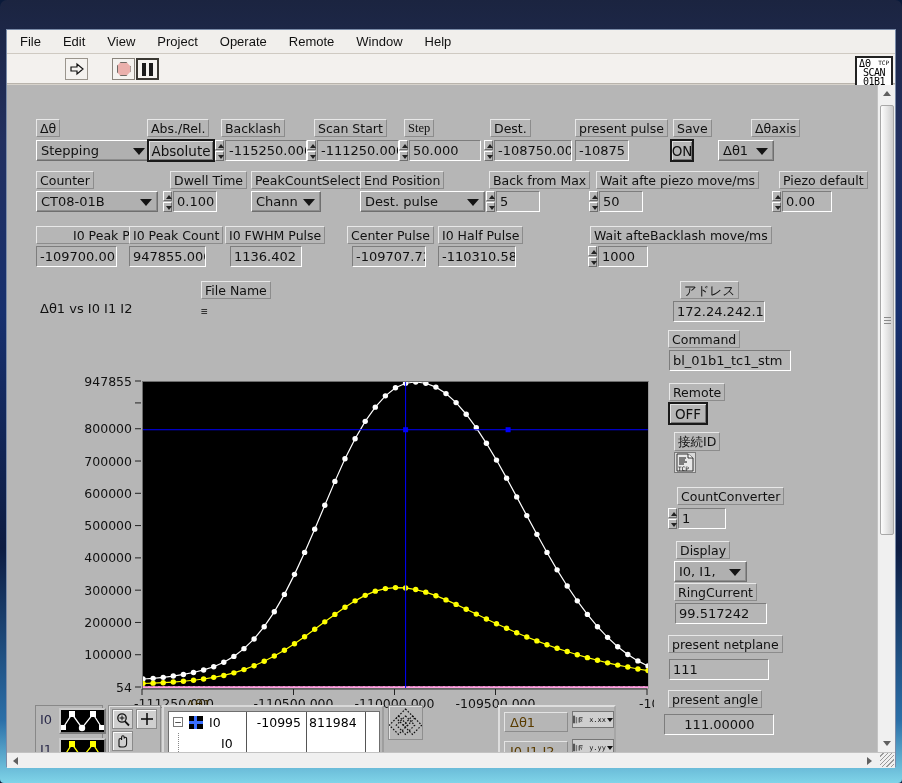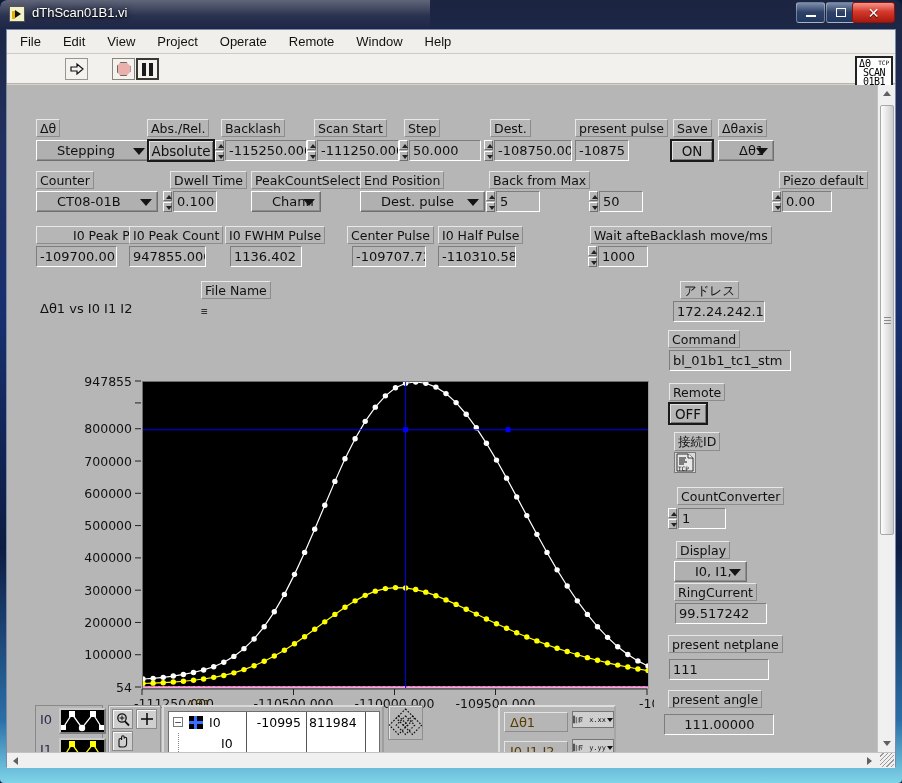--- a/index.html
+++ b/index.html
@@ -164,21 +164,21 @@
     position:absolute; background:#b6b6b6;
     border:1px solid #ffffff; border-top-color:#7d7d7d; border-left-color:#7d7d7d;
     color:#111; font-size:13px; height:21px; line-height:20px;
     padding:0 2px 0 3px; white-space:nowrap; overflow:hidden;
     font-family:"DejaVu Sans","Liberation Sans",sans-serif;
   }
   .ring {
     position:absolute; background:#b0b0b0;
     border:1px solid #ffffff; border-bottom-color:#6f6f6f; border-right-color:#6f6f6f;
     height:21px; line-height:19px; font-size:13px; color:#111;
-    padding-left:20px; white-space:nowrap;
+    padding-left:4px; white-space:nowrap;
     box-shadow: inset -1px -1px 0 #8d8d8d;
   }
   .ring .chev {
     position:absolute; right:5px; top:7px;
     width:0;height:0;border-left:6px solid transparent;border-right:6px solid transparent;border-top:7px solid #141414;
   }
   .btnbox {
     position:absolute; background:#b6b6b6; border:2px solid #1a1a1a;
     font-size:13.5px; color:#111; display:flex;align-items:center;justify-content:center;
     box-shadow: inset 1px 1px 0 #e2e2e2, inset -1px -1px 0 #777;
@@ -248,36 +248,20 @@
 
   
   #tcp-icon { position:absolute; width:22px;height:21px; background:#d8d8d8;
     border:1px solid #7a7a7a; font-size:6px; color:#000; font-family:"DejaVu Sans Mono",monospace;}
 </style>
 </head>
 <body>
 
 <div id="window">
 
-  <div id="titlebar">
-    <div class="tb-bg"></div>
-    <div class="tb-glass"></div>
-    <div id="title-icon">
-      <div class="bar"></div>
-        <div class="arrow"></div>
-    </div>
-    <div id="title-text">dThScan01B1.vi</div>
-    <div class="win-btn" id="btn-min">
-        <div class="mini-line"></div>
-      </div>
-    <div class="win-btn" id="btn-max">
-        <div class="mini-box"></div>
-      </div>
-    <div class="win-btn" id="btn-close">✕</div>
-  </div>
 
   <div id="client">
 
     <div id="menubar">
       <div class="menu-item">File</div>
       <div class="menu-item">Edit</div>
       <div class="menu-item">View</div>
       <div class="menu-item">Project</div>
       <div class="menu-item">Operate</div>
       <div class="menu-item">Remote</div>
@@ -326,41 +310,41 @@
         </div>
       <div class="num" style="left:218px; top:55px; width:82px;">-115250.000</div>
 
       <div class="lbl" style="left:307px; top:34px;">Scan Start</div>
       <div class="spin" style="left:300px; top:55px;">
           <i></i>
           <i></i>
         </div>
       <div class="num" style="left:310px; top:55px; width:82px;">-111250.000</div>
 
-      <div class="lbl" style="left:397px; top:34px;">Step</div>
+      <div class="lbl" style="left:397px; top:34px;font-family:Liberation Serif, serif;">Step</div>
       <div class="spin" style="left:392px; top:55px;">
           <i></i>
           <i></i>
         </div>
       <div class="num" style="left:402px; top:55px; width:72px;">50.000</div>
 
       <div class="lbl" style="left:483px; top:34px;">Dest.</div>
       <div class="spin" style="left:477px; top:55px;">
           <i></i>
           <i></i>
         </div>
       <div class="num" style="left:487px; top:55px; width:78px;">-108750.00</div>
 
       <div class="lbl" style="left:568px; top:34px;">present pulse</div>
       <div class="num" style="left:568px; top:55px; width:54px;">-10875</div>
 
       <div class="lbl" style="left:666px; top:34px;">Save</div>
-      <div class="btnbox" style="left:663px; top:54px; width:44px;height:23px;">ON</div>
-
-      <div class="lbl" style="left:711px; top:34px;">Δθaxis</div>
+      <div class="btnbox" style="left:663px; top:54px; width:24px;height:23px;">ON</div>
+
+      <div class="lbl" style="left:744px; top:34px;">Δθaxis</div>
       <div class="ring" style="left:711px; top:55px; width:56px;">
         <span>Δθ1</span><i class="chev"></i>
       </div>
 
       <div class="lbl" style="left:29px;  top:86px;">Counter</div>
       <div class="ring" style="left:29px; top:106px; width:122px;">
         <span>CT08-01B</span><i class="chev"></i>
       </div>
 
       <div class="lbl" style="left:163px; top:86px;">Dwell Time</div>
@@ -380,20 +364,21 @@
         <span>Dest. pulse</span><i class="chev"></i>
       </div>
 
       <div class="lbl" style="left:482px; top:86px;">Back from Max</div>
       <div class="spin" style="left:479px; top:106px;">
           <i></i>
           <i></i>
         </div>
       <div class="num" style="left:489px; top:106px; width:44px;">5</div>
 
+      <div class="lbl" style="left:589px; top:86px;">Wait afte piezo move/ms</div>
       <div class="spin" style="left:582px; top:106px;">
           <i></i>
           <i></i>
         </div>
       <div class="num" style="left:592px; top:106px; width:44px;">50</div>
 
       <div class="lbl" style="left:772px; top:86px;">Piezo default</div>
       <div class="spin" style="left:765px; top:106px;">
           <i></i>
           <i></i>

